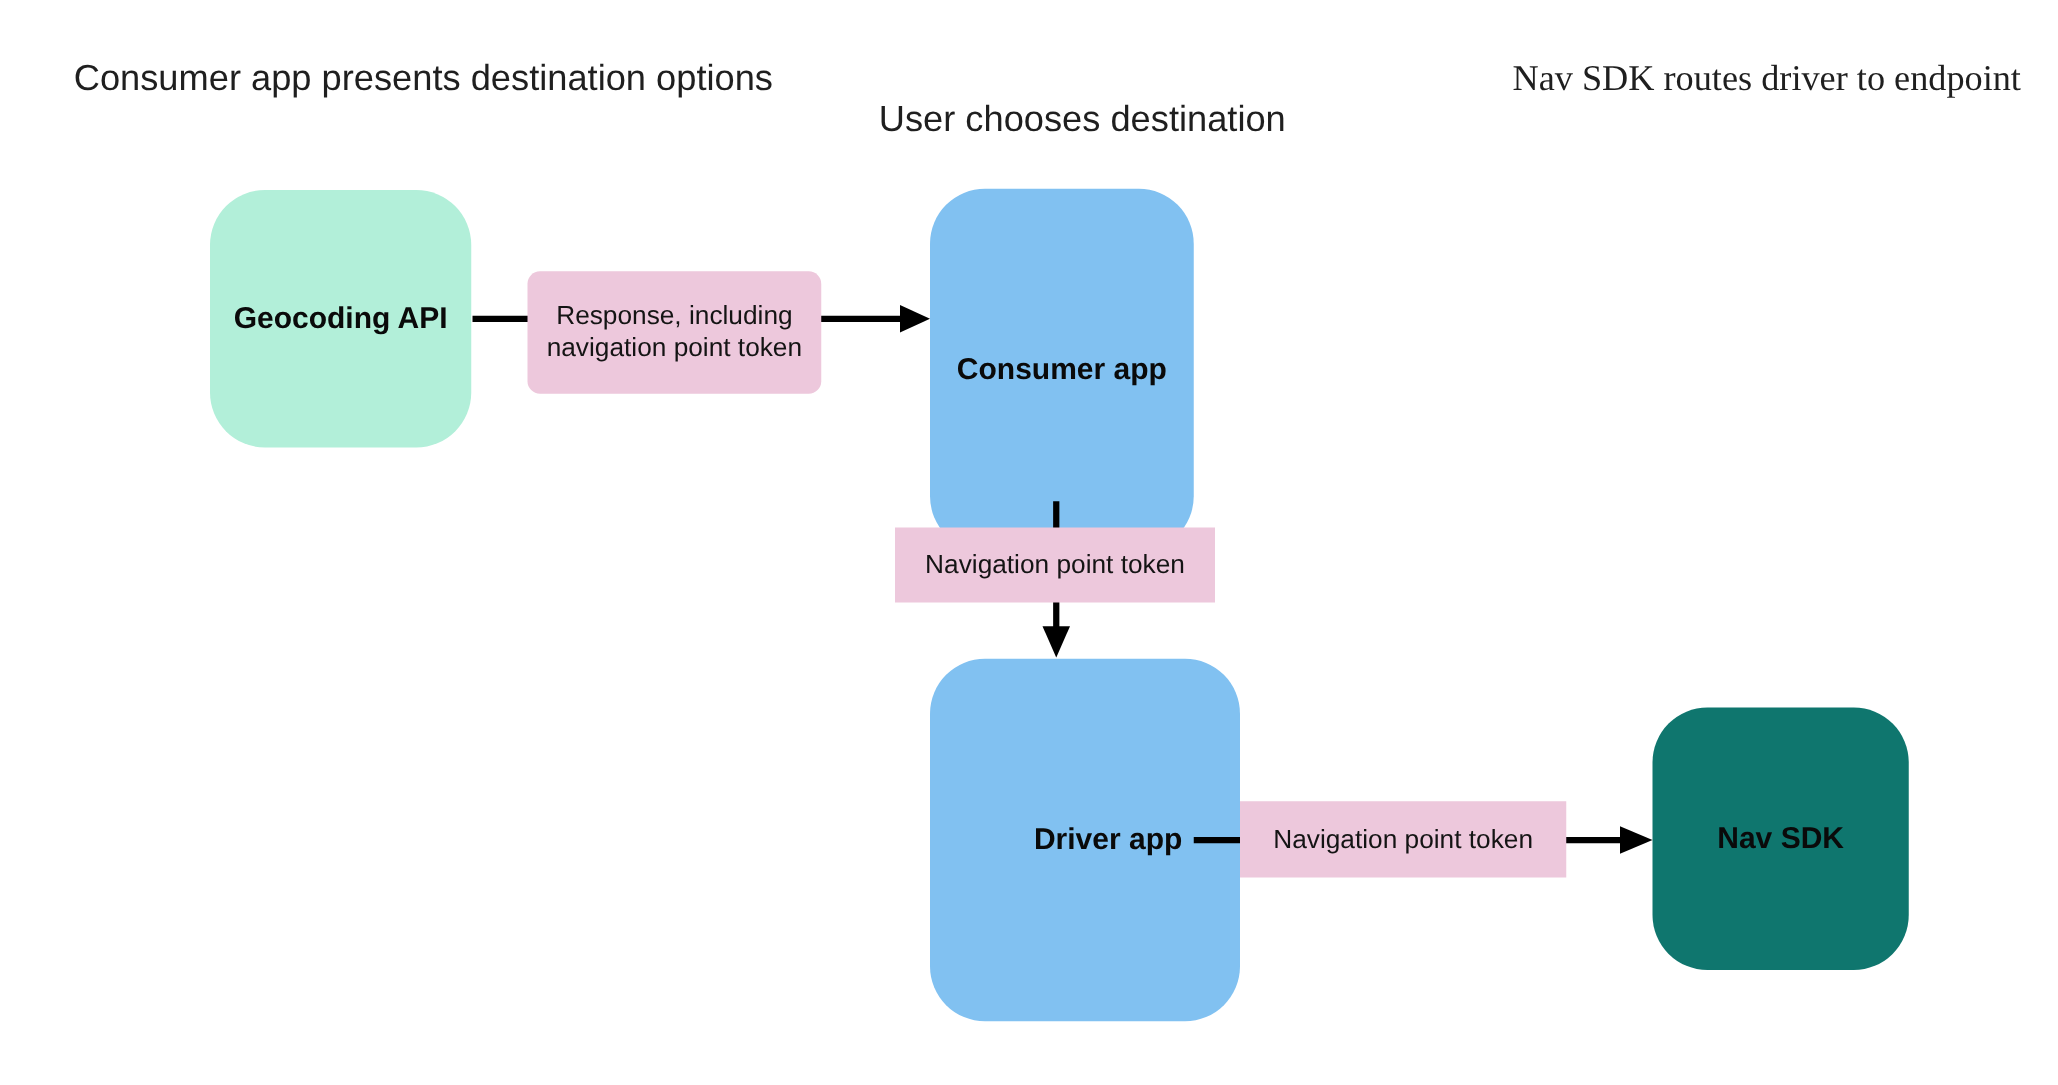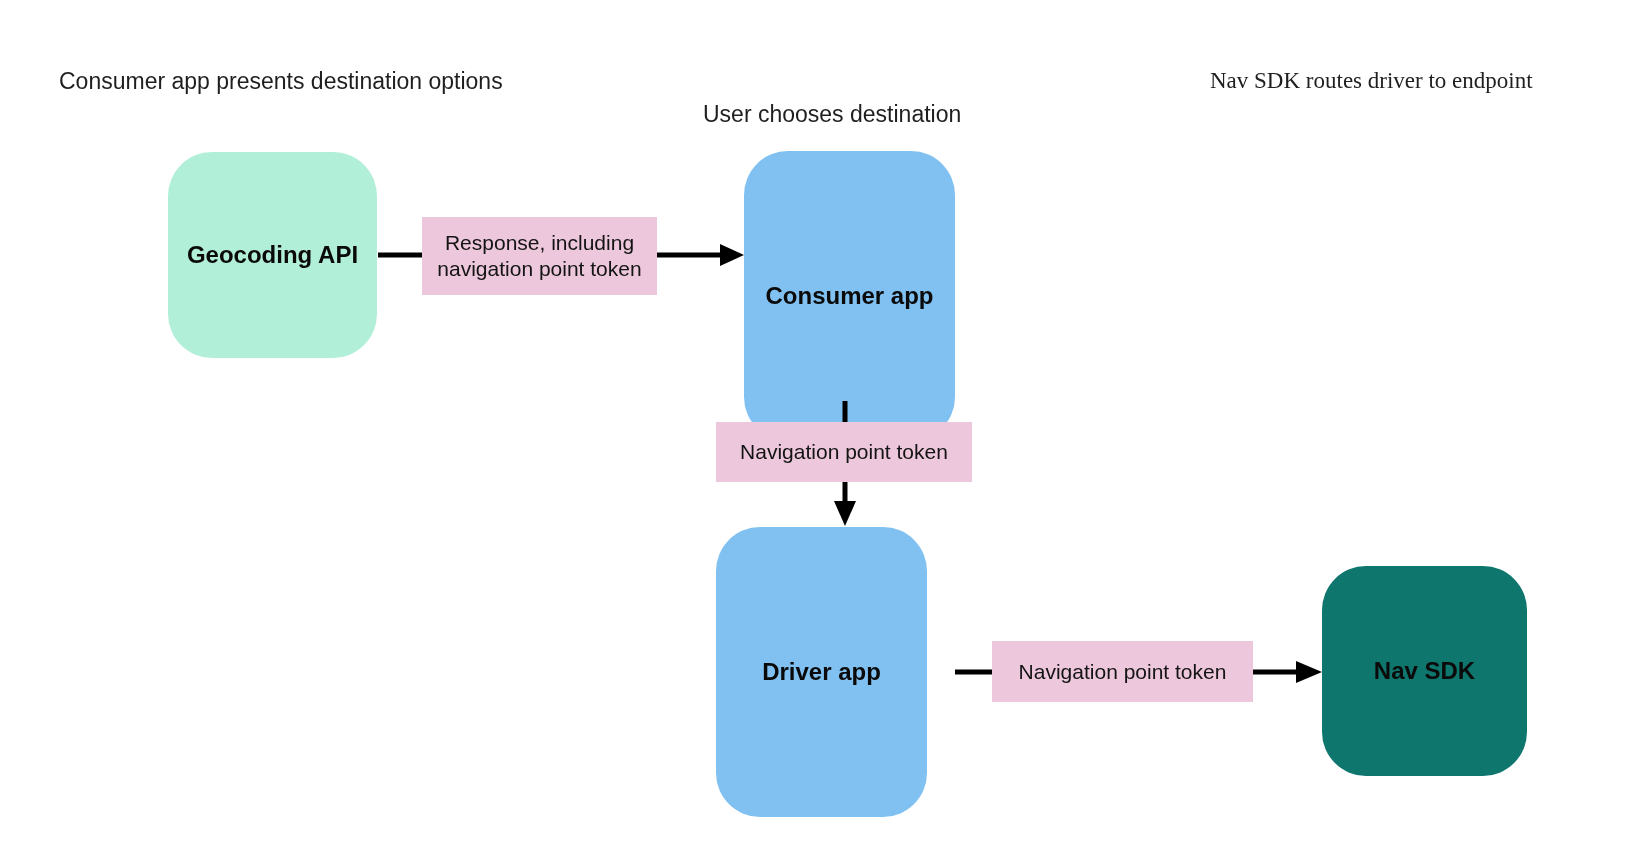--- a/index.html
+++ b/index.html
@@ -10,22 +10,22 @@
   }
   .diagram {
     position: relative;
     width: 1646px;
     height: 868px;
     background: #ffffff;
     overflow: hidden;
   }
   .col-header {
     position: absolute;
-    top: 67px;
-    font-size: 23px;
+    top: 49px;
+    font-size: 29px;
     line-height: 28px;
     color: #1f1f1f;
     white-space: nowrap;
   }
   .hdr-1 { left: 59px; }
   .hdr-2 { left: 703px; margin-top: 33px; }
   .hdr-3 { left: 1210px; font-family: Liberation Serif, serif; }
 
   .node {
     position: absolute;
@@ -37,21 +37,21 @@
   }
   .node .node-label {
     font-size: 24px;
     font-weight: bold;
     color: #0a0a0a;
     white-space: nowrap;
     text-align: center;
   }
   .node-geocoding { left: 168px; top: 152px; width: 209px; height: 206px; }
   .node-consumer  { left: 744px; top: 111px; width: 211px; height: 290px; }
-  .node-driver    { left: 716px; top: 527px; width: 211px; height: 290px; }
+  .node-driver    { left: 744px; top: 527px; width: 211px; height: 290px; padding-left: 37px; }
   .node-navsdk    { left: 1322px; top: 566px; width: 205px; height: 210px; }
 
   .edges-layer {
     position: absolute;
     left: 0; top: 0;
     width: 1646px;
     height: 868px;
     z-index: 2;
     pointer-events: none;
   }
@@ -62,21 +62,21 @@
     position: absolute;
     display: flex;
     align-items: center;
     justify-content: center;
     text-align: center;
     font-size: 21px;
     line-height: 26px;
     color: #141414;
     z-index: 3;
   }
-  .edge-label-1 { left: 422px; top: 217px; width: 235px; height: 78px; }
+  .edge-label-1 { left: 422px; top: 217px; width: 235px; height: 98px; border-radius: 10px; }
   .edge-label-2 { left: 716px; top: 422px; width: 256px; height: 60px; white-space: nowrap; }
   .edge-label-3 { left: 992px; top: 641px; width: 261px; height: 61px; white-space: nowrap; }
 </style>
 </head>
 <body>
 
 <div class="diagram">
 
   <div class="col-header hdr-1">Consumer app presents destination options</div>
   <div class="col-header hdr-2">User chooses destination</div>

